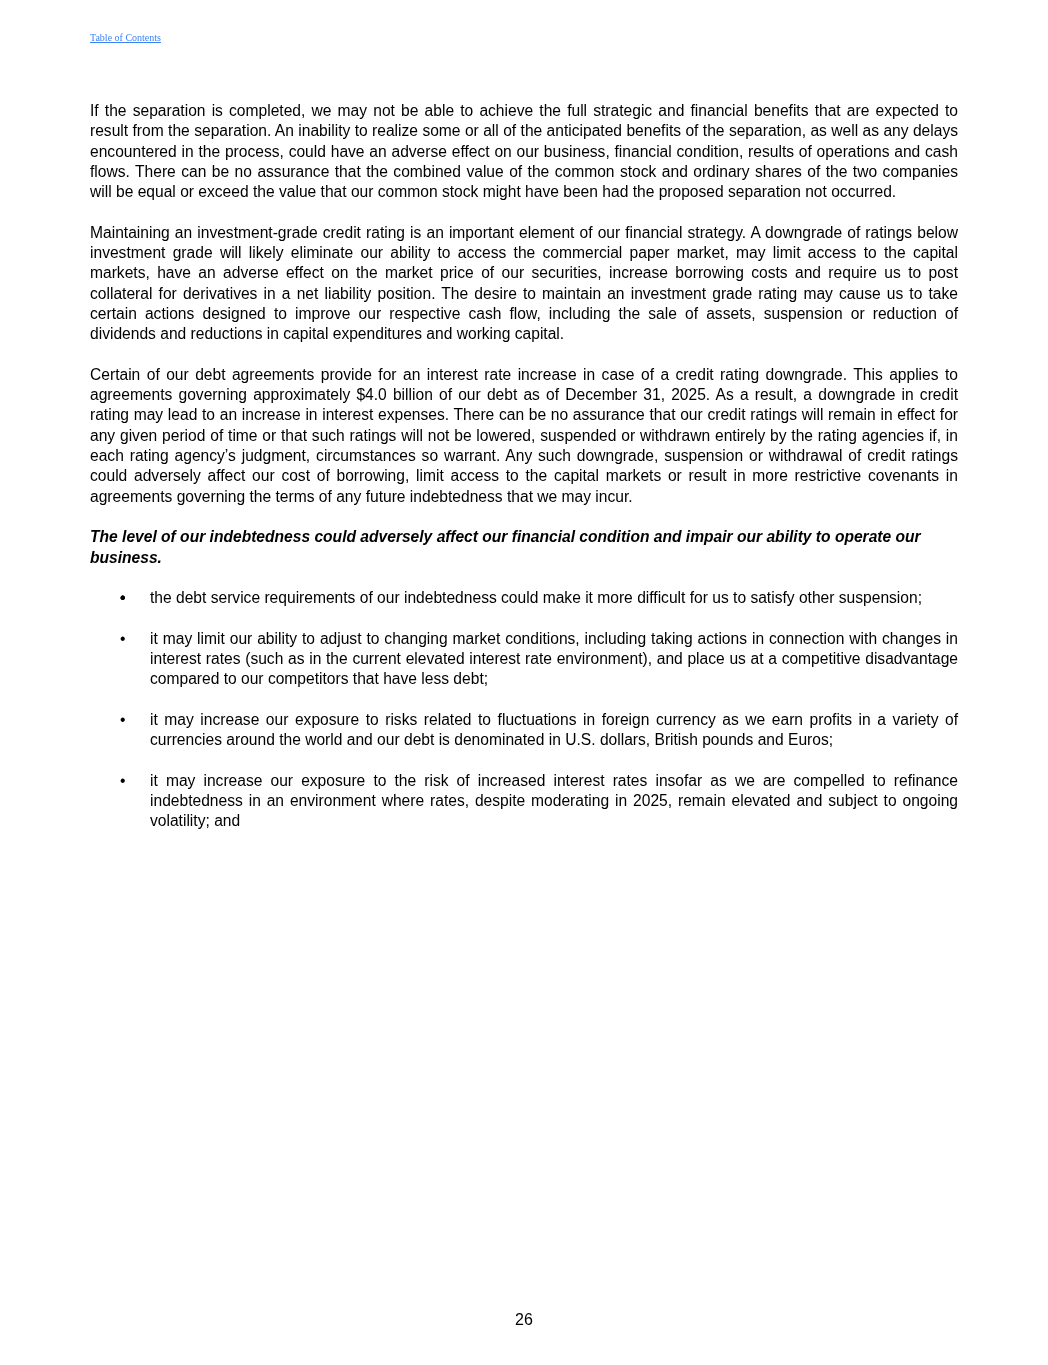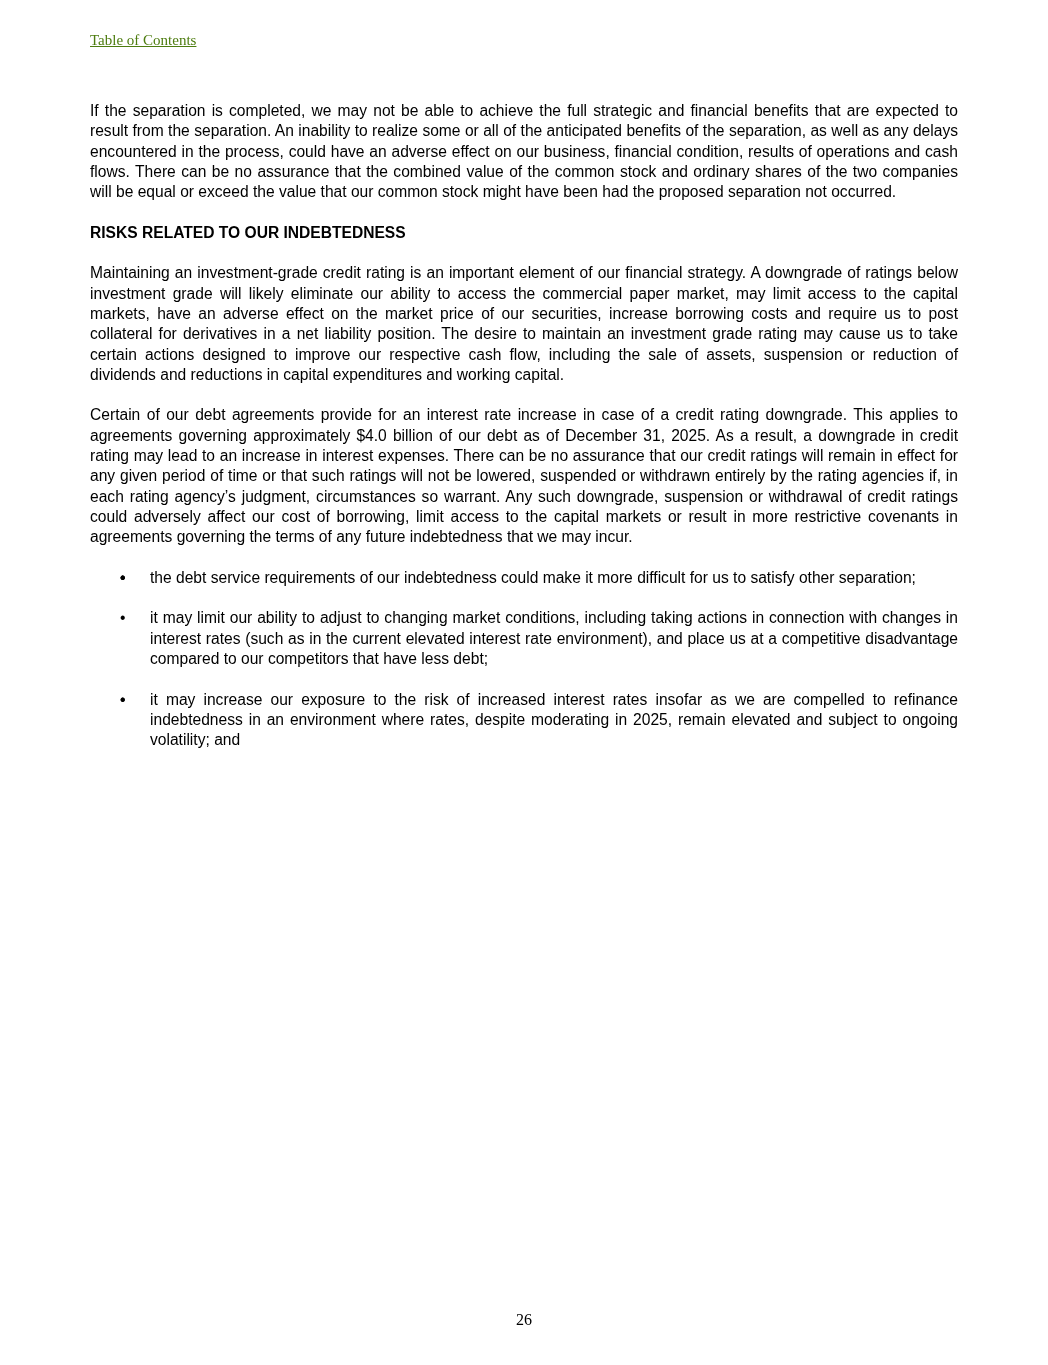--- a/index.html
+++ b/index.html
@@ -12,22 +12,22 @@
       height: 1365px;
       position: relative;
       overflow: hidden;
       color: #000000;
     }
     .toc-link {
       position: absolute;
       left: 90px;
       top: 32px;
       font-family: "Liberation Serif", serif;
-      font-size: 15px;
-      color: #4d7c0f;
+      font-size: 10px;
+      color: #3b82f6;
       text-decoration: underline;
       cursor: pointer;
     }
     .content {
       position: absolute;
       left: 90px;
       top: 101px;
       width: 868px;
       font-family: "Liberation Sans", sans-serif;
       font-size: 15.6px;
@@ -64,58 +64,59 @@
       position: absolute;
       left: 30px;
       top: 0;
     }
     .page-number {
       position: absolute;
       left: 0;
       width: 1048px;
       top: 1311px;
       text-align: center;
-      font-family: Liberation Serif, serif;
+      font-family: Liberation Sans, sans-serif;
       font-size: 16px;
     }
   </style>
 </head>
 <body>
 
 <a class="toc-link">Table of Contents</a>
 
 <div class="content">
   <p>If the separation is completed, we may not be able to achieve the full strategic and financial benefits that are expected to result from the separation. An inability to realize some or all of the anticipated benefits of the separation, as well as any delays encountered in the process, could have an adverse effect on our business, financial condition, results of operations and cash flows. There can be no assurance that the combined value of the common stock and ordinary shares of the two companies will be equal or exceed the value that our common stock might have been had the proposed separation not occurred.</p>
 
-  <p class="heading">RISKS RELATED TO OUR INDEBTEDNESS</p>
 
 
   <p>Maintaining an investment-grade credit rating is an important element of our financial strategy. A downgrade of ratings below investment grade will likely eliminate our ability to access the commercial paper market, may limit access to the capital markets, have an adverse effect on the market price of our securities, increase borrowing costs and require us to post collateral for derivatives in a net liability position. The desire to maintain an investment grade rating may cause us to take certain actions designed to improve our respective cash flow, including the sale of assets, suspension or reduction of dividends and reductions in capital expenditures and working capital.</p>
 
   <p>Certain of our debt agreements provide for an interest rate increase in case of a credit rating downgrade. This applies to agreements governing approximately $4.0 billion of our debt as of December 31, 2025. As a result, a downgrade in credit rating may lead to an increase in interest expenses. There can be no assurance that our credit ratings will remain in effect for any given period of time or that such ratings will not be lowered, suspended or withdrawn entirely by the rating agencies if, in each rating agency’s judgment, circumstances so warrant. Any such downgrade, suspension or withdrawal of credit ratings could adversely affect our cost of borrowing, limit access to the capital markets or result in more restrictive covenants in agreements governing the terms of any future indebtedness that we may incur.</p>
 
+  <p class="subheading left">The level of our indebtedness could adversely affect our financial condition and impair our ability to operate our business.</p>
 
 
   <ul class="bullets">
     <li>
       <span class="bullet">•</span>
     </li>
     <li>
       <span class="bullet">•</span>
     </li>
     <li>
       <span class="bullet">•</span>
-      <span>the debt service requirements of our indebtedness could make it more difficult for us to satisfy other separation;</span>
+      <span>the debt service requirements of our indebtedness could make it more difficult for us to satisfy other suspension;</span>
     </li>
     <li>
       <span class="bullet">•</span>
       <span>it may limit our ability to adjust to changing market conditions, including taking actions in connection with changes in interest rates (such as in the current elevated interest rate environment), and place us at a competitive disadvantage compared to our competitors that have less debt;</span>
     </li>
     <li>
       <span class="bullet">•</span>
+      <span>it may increase our exposure to risks related to fluctuations in foreign currency as we earn profits in a variety of currencies around the world and our debt is denominated in U.S. dollars, British pounds and Euros;</span>
     </li>
     <li>
       <span class="bullet">•</span>
       <span>it may increase our exposure to the risk of increased interest rates insofar as we are compelled to refinance indebtedness in an environment where rates, despite moderating in 2025, remain elevated and subject to ongoing volatility; and</span>
     </li>
   </ul>
 </div>
 
 <div class="page-number">26</div>
 

